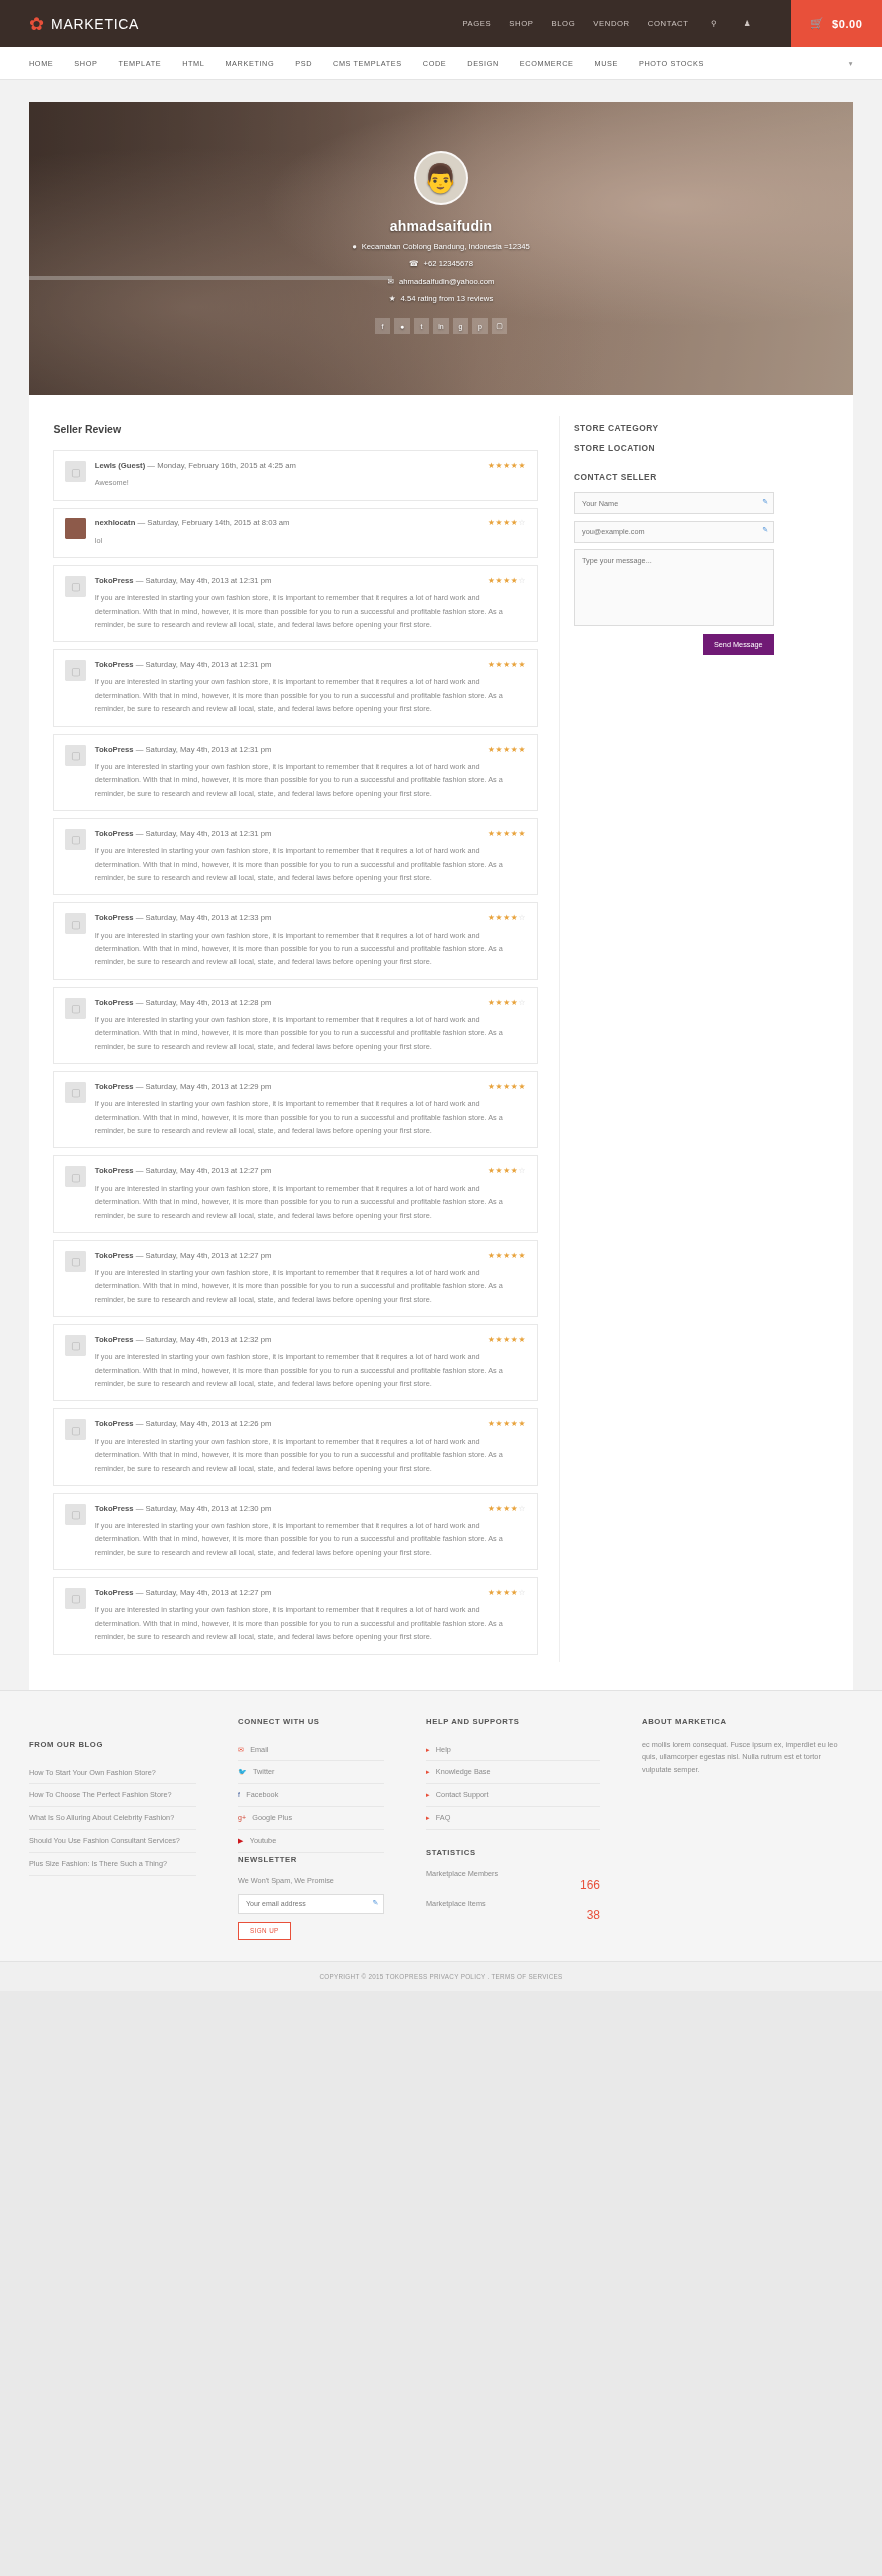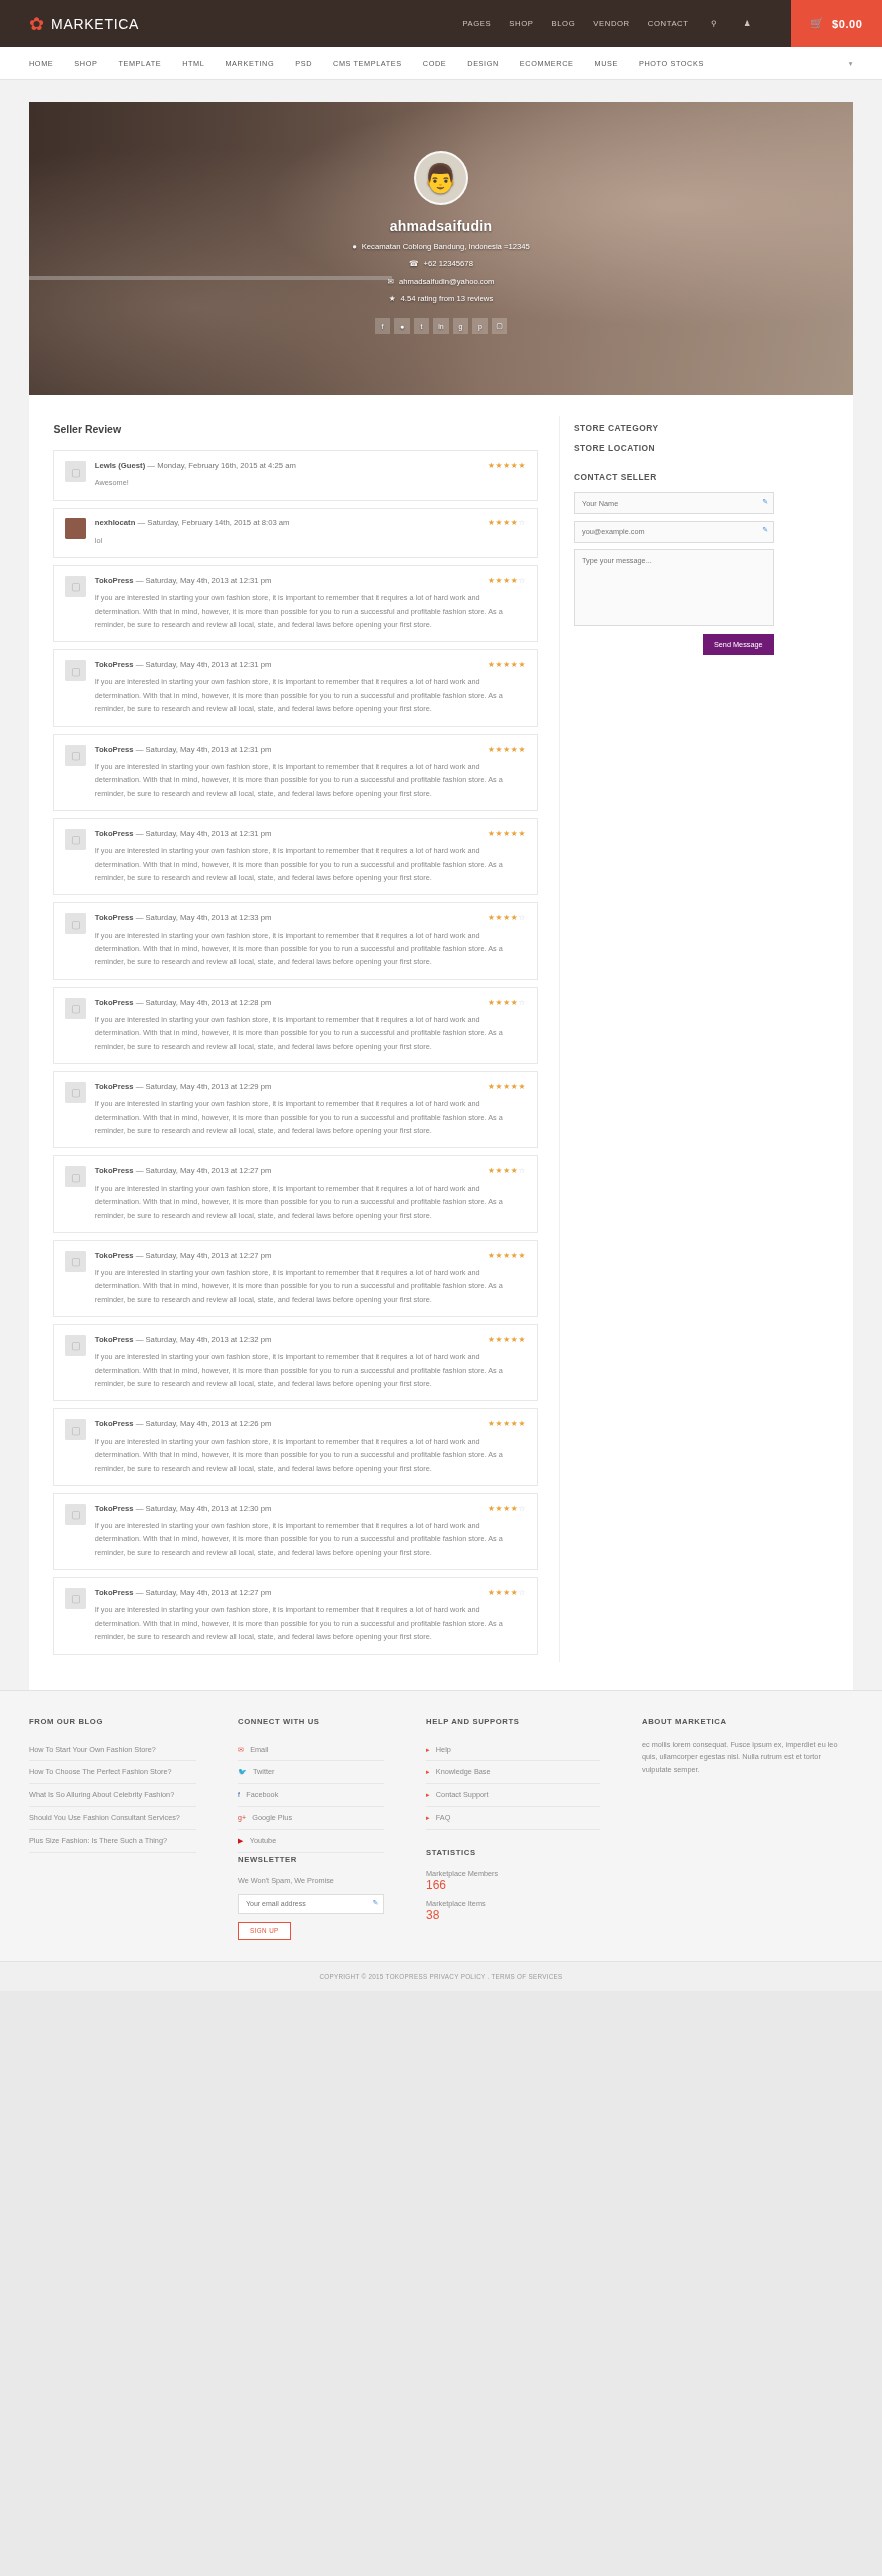--- a/index.html
+++ b/index.html
@@ -188,21 +188,21 @@
     font-size: 7.3px; float: right; font-family: "Liberation Sans", sans-serif;
     cursor: pointer;
   }
 
   
   .footer {
     background: #f5f5f5; border-top: 0.7px solid #e2e2e2;
     padding: 26.5px 29px 21px; display: flex; gap: 0;
   }
   .fcol { padding: 0 21px; }
-  .fcol:first-child { padding-left: 0; }
+  .fcol:first-child { padding-left: 0; margin-top: 23px; }
   .fcol.c1 { width: 188px; }
   .fcol.c2 { width: 188px; }
   .fcol.c3 { width: 216px; }
   .fcol.c4 { width: 223px; padding-right: 0; }
   .fcol h4 {
     font-size: 7.7px; color: #555; letter-spacing: 0.6px; margin-bottom: 12.6px; font-weight: bold;
   }
   .flist { list-style: none; }
   .flist li { font-size: 7.3px; line-height: 1.65; padding: 4.9px 0; border-bottom: 0.7px solid #e7e7e7; color: #8b8b8b; }
   .flist li .ic { color: #e8503a; margin-right: 6.3px; font-size: 7px; }
@@ -216,21 +216,21 @@
     width: 100%; border: 0.7px solid #dcdcdc; background: #fff; padding: 5.6px 18px 5.6px 7px;
     font-size: 7px; color: #aaa; font-family: "Liberation Sans", sans-serif;
   }
   .news-input .pen { position: absolute; right: 5.6px; top: 5.6px; font-size: 7px; color: #4a90d9; }
   .btn-signup {
     margin-top: 8.4px; background: #fff; border: 0.7px solid #e8503a; color: #e8503a;
     font-size: 6.3px; padding: 4.2px 11px; letter-spacing: 0.4px; cursor: pointer;
     font-family: "Liberation Sans", sans-serif;
   }
   .stat-label { font-size: 7.3px; color: #8b8b8b; margin-top: 7px; }
-  .stat-num { font-size: 12px; color: #e8503a; }
+  .stat-num { font-size: 12px; color: #e8503a; text-align: right; }
   .about-p { font-size: 7.3px; line-height: 1.75; color: #8b8b8b; margin-bottom: 9.8px; }
   .copy {
     background: #f0f0f0; border-top: 0.7px solid #e2e2e2;
     text-align: center; padding: 11px; font-size: 6.3px; color: #9a9a9a; letter-spacing: 0.3px;
   }
 </style>
 </head>
 <body>
 
 <div class="page">

